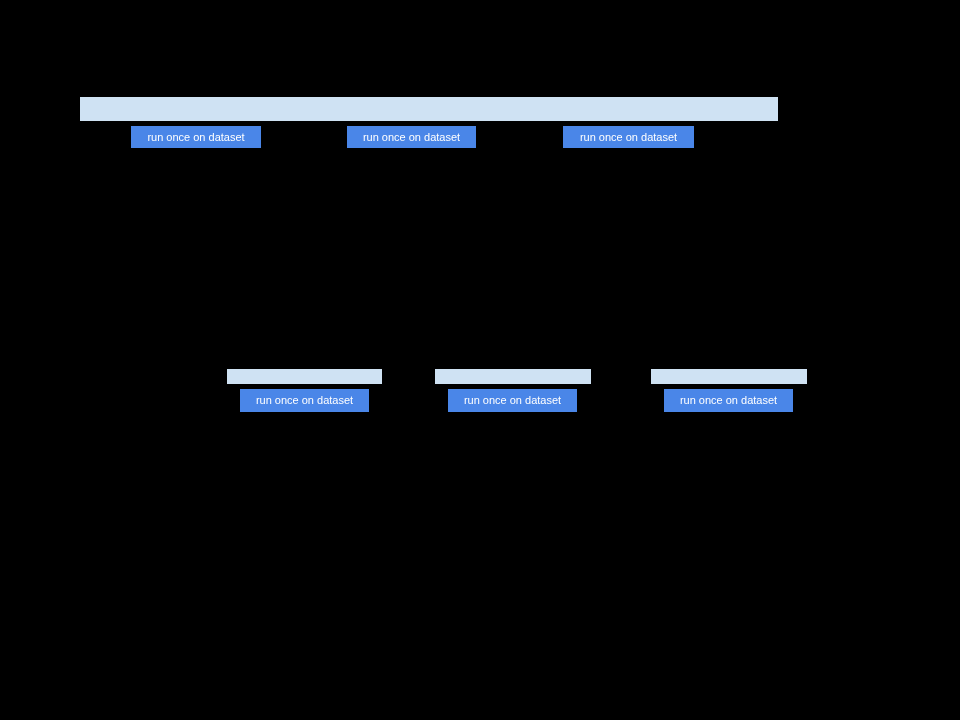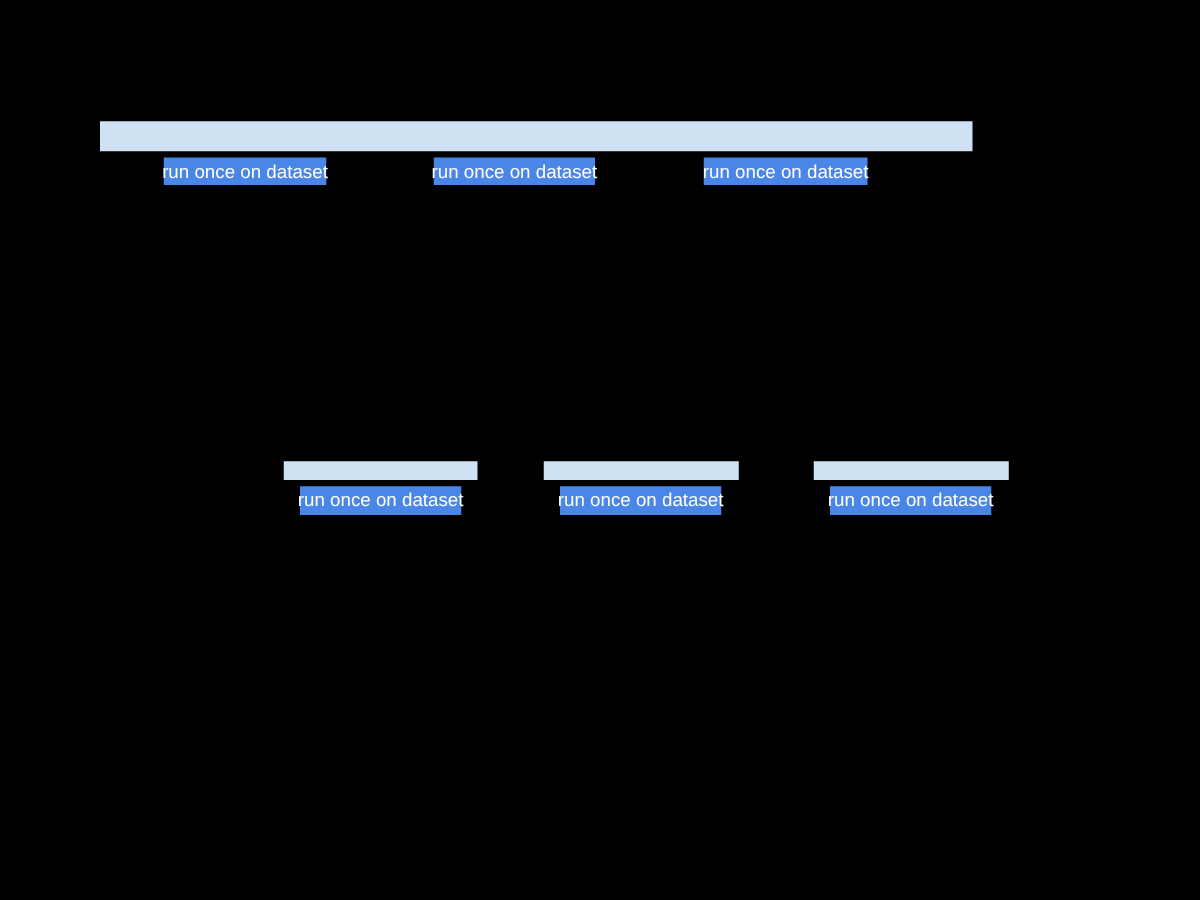--- a/index.html
+++ b/index.html
@@ -16,21 +16,21 @@
     font-family: "Liberation Sans", sans-serif;
   }
   .hl-bar {
     position: absolute;
     background: var(--bar, #cfe2f3);
   }
   .run-btn {
     position: absolute;
     background: var(--btn, #4a86e8);
     color: var(--btntext, #ffffff);
-    font-size: 15px;
+    font-size: 11px;
     line-height: 1;
     display: flex;
     align-items: center;
     justify-content: center;
     white-space: nowrap;
     cursor: default;
     border: none;
     padding: 0;
   }
 

